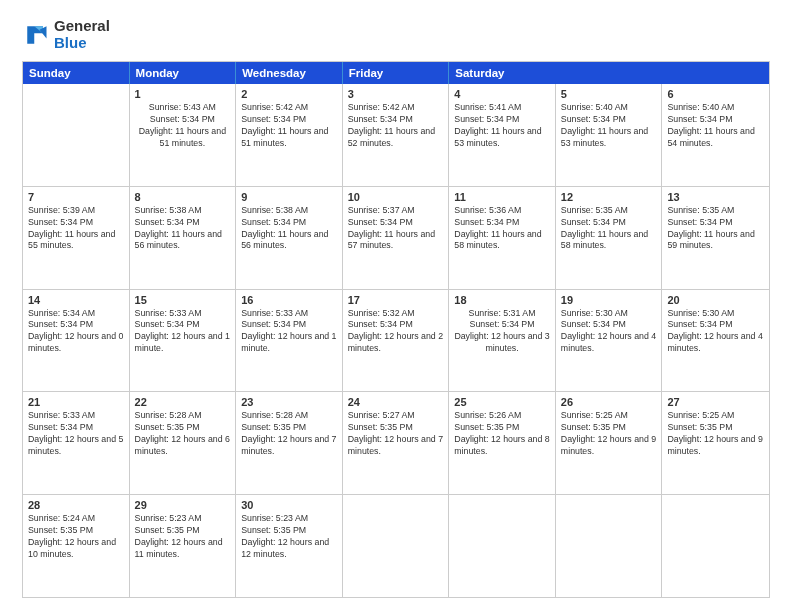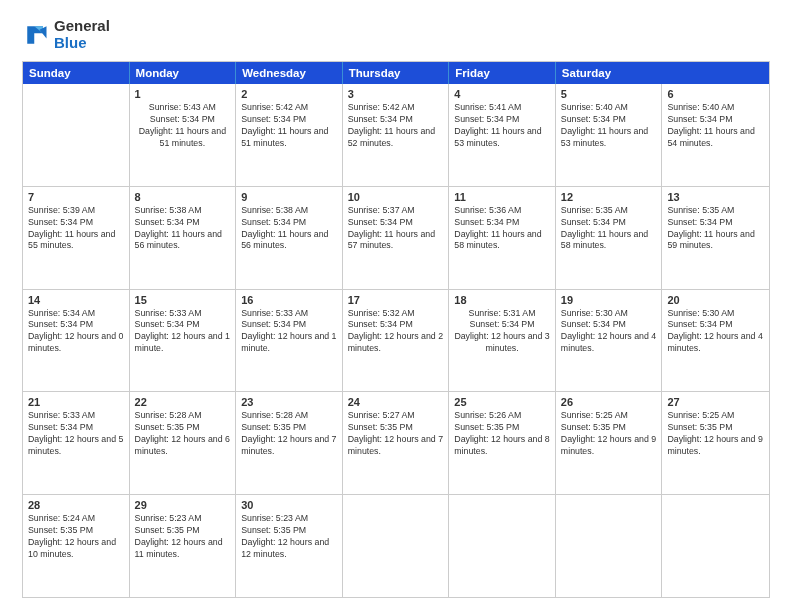--- a/index.html
+++ b/index.html
@@ -122,21 +122,20 @@
         <span class="logo-blue">Blue</span>
       </div>
     </div>
   </div>
 
   <div class="calendar">
     <div class="calendar-header">
       <div class="col-head">Sunday</div>
       <div class="col-head">Monday</div>
       <div class="col-head">Wednesday</div>
-      <div class="col-head">Thursday</div>
       <div class="col-head">Friday</div>
       <div class="col-head">Saturday</div>
     </div>
     <div class="calendar-body" id="calendar-body">
     <div class="calendar-row">
           <div class="calendar-cell"></div>
           <div class="calendar-cell">
             <div class="cell-day">1</div>
             <div class="cell-info" style="white-space: pre-line; text-align: center;">Sunrise: 5:43 AM
 Sunset: 5:34 PM

